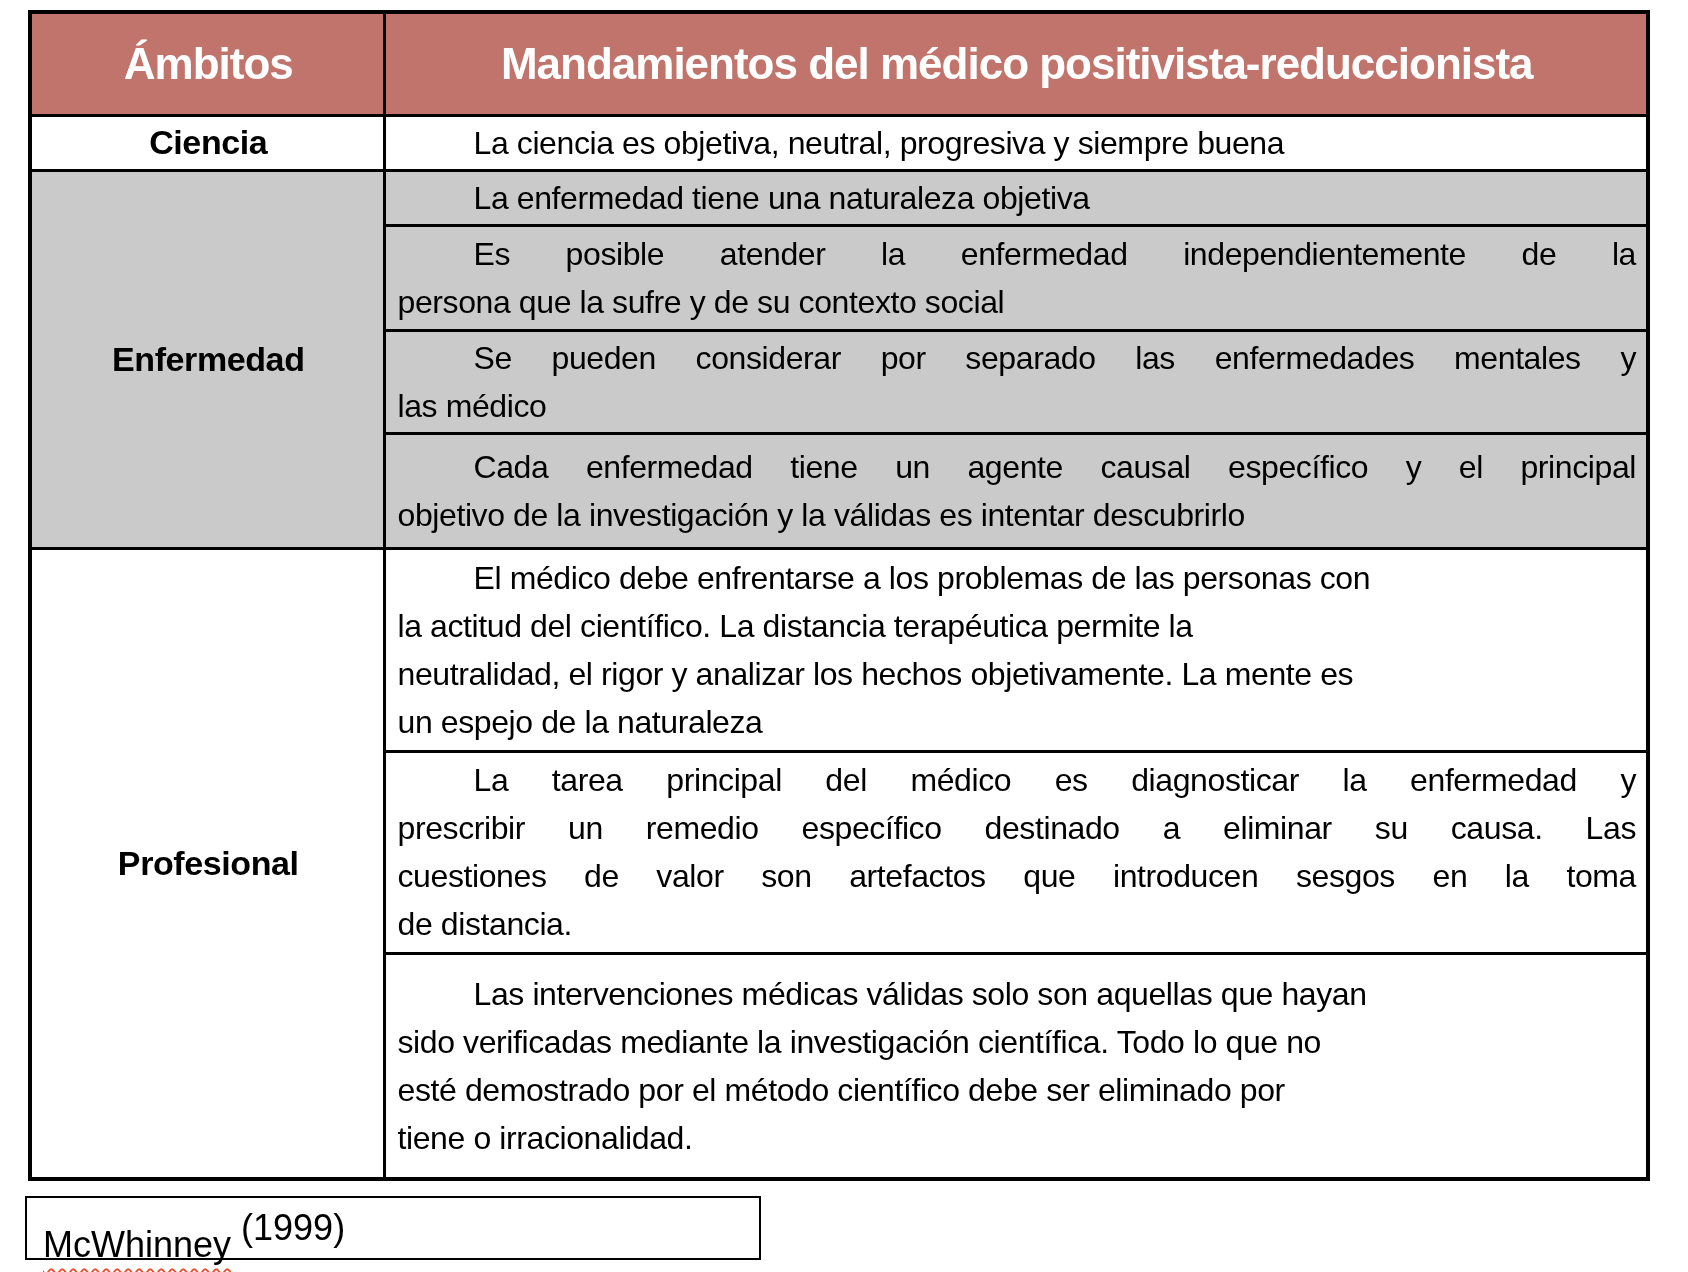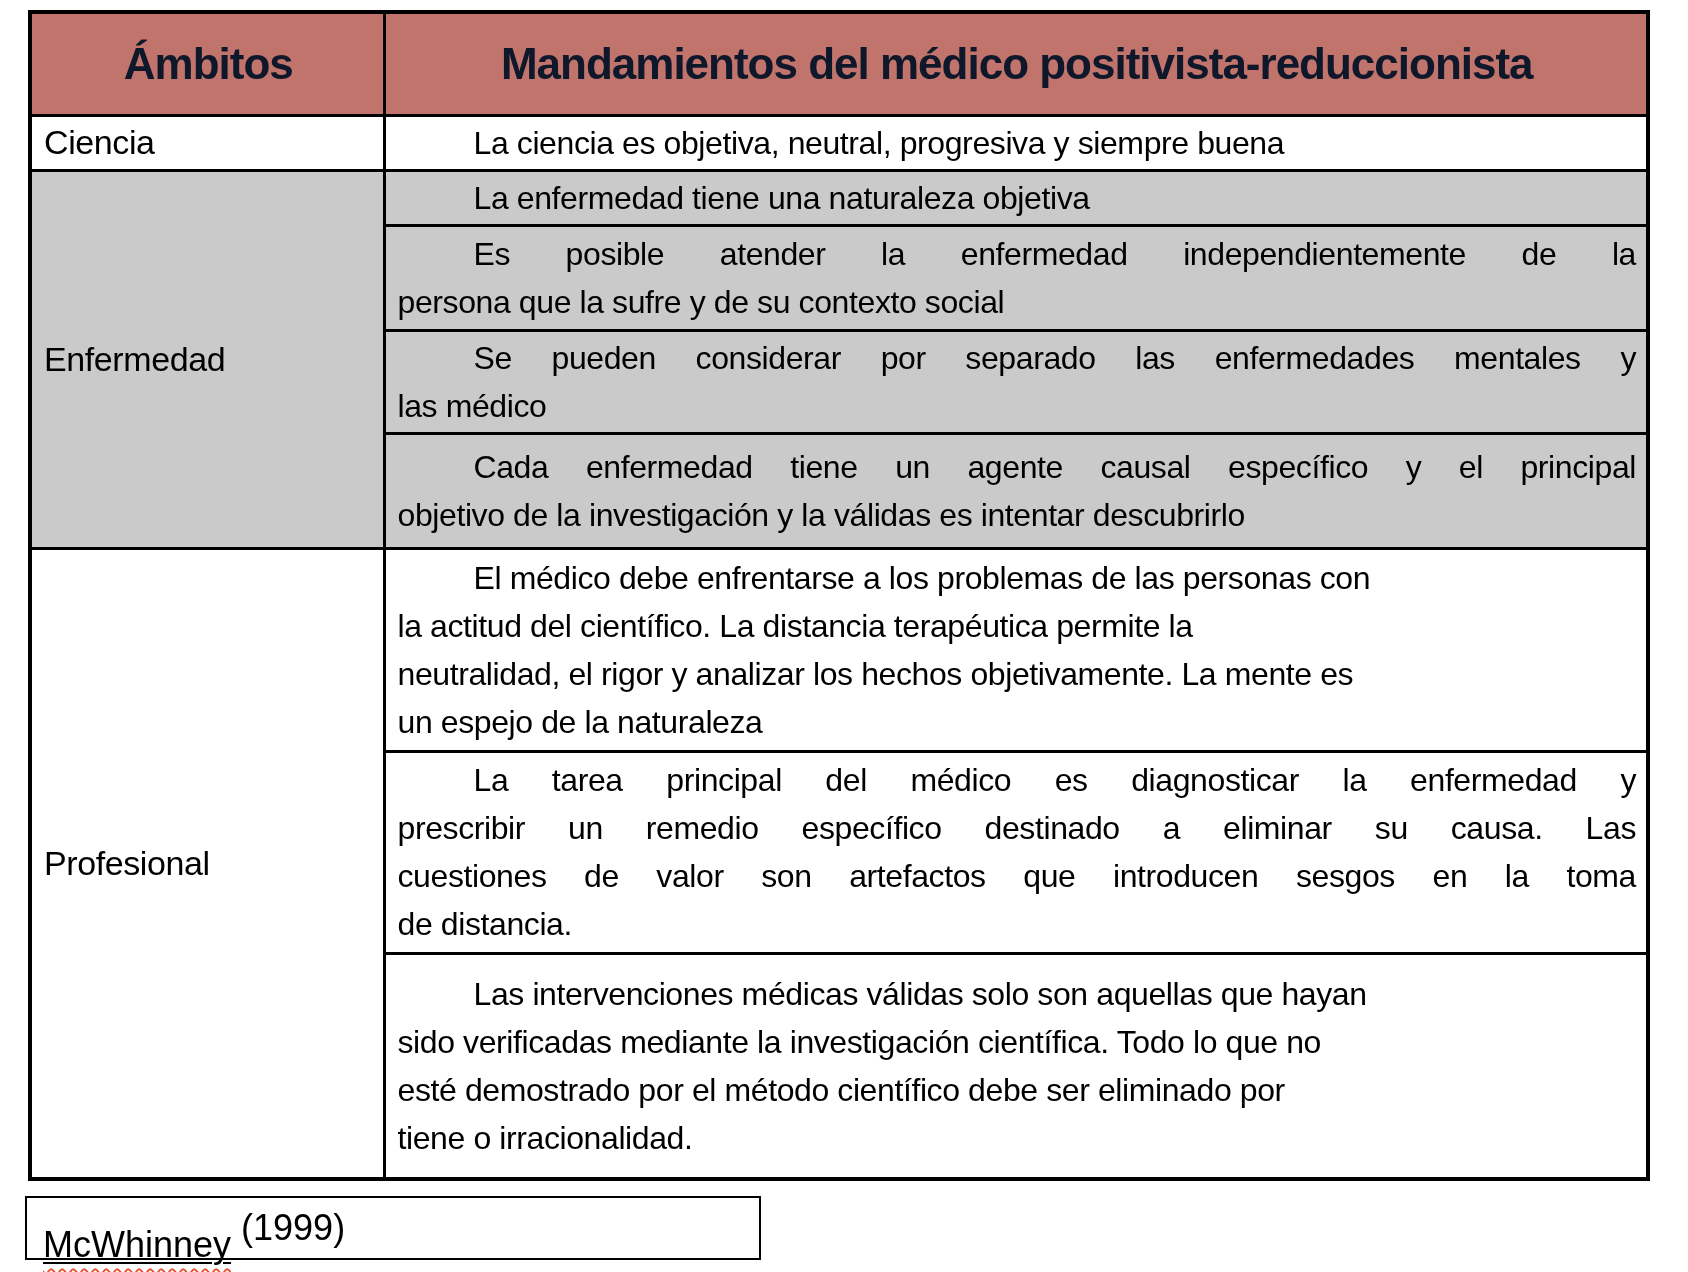--- a/index.html
+++ b/index.html
@@ -27,32 +27,32 @@
   col.col-ambitos{width:354px;}
   col.col-mandamientos{width:1264px;}
   .main-table th,.main-table td{
     border:3px solid var(--border);
     padding:2px 10px 2px 12px;
     vertical-align:middle;
     overflow:hidden;
   }
   .hdr{
     background:var(--header-bg);
-    color:#0f172a;
+    color:#ffffff;
     font-weight:bold;
     font-size:44px;
     letter-spacing:-1px;
     text-align:center;
     padding:2px 4px;
   }
   .label-cell{
-    font-weight:normal;
+    font-weight:bold;
     font-size:34px;
     letter-spacing:-0.4px;
-    text-align:left;
+    text-align:center;
     background:#ffffff;
   }
   .text-cell{
     font-weight:normal;
     font-size:32px;
     letter-spacing:-0.4px;
     text-align:left;
     background:#ffffff;
   }
   .gray{background:var(--row-alt-bg);}
@@ -68,21 +68,20 @@
     width:736px;height:64px;
     border:2px solid var(--border);
     background:#ffffff;
     display:flex;align-items:center;
     padding-left:16px;
     font-size:36px;
     font-weight:normal;
     white-space:pre;
   }
   .u-black{
-    text-decoration:underline;
     text-decoration-thickness:2px;
     text-underline-offset:5px;
     margin-top:33px;
   }
   .u-wavy{
     text-decoration:underline wavy var(--squiggle);
     text-decoration-thickness:2px;
     text-underline-offset:11px;
   }
 </style>

